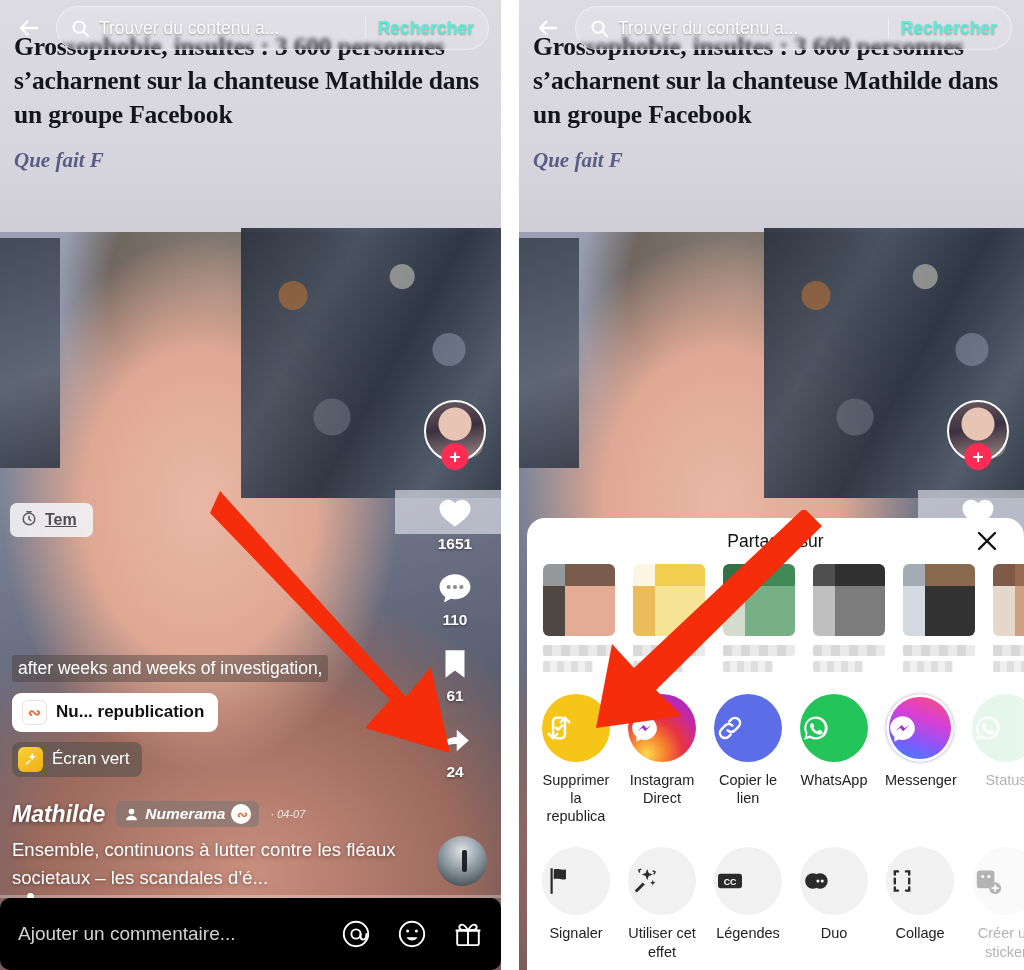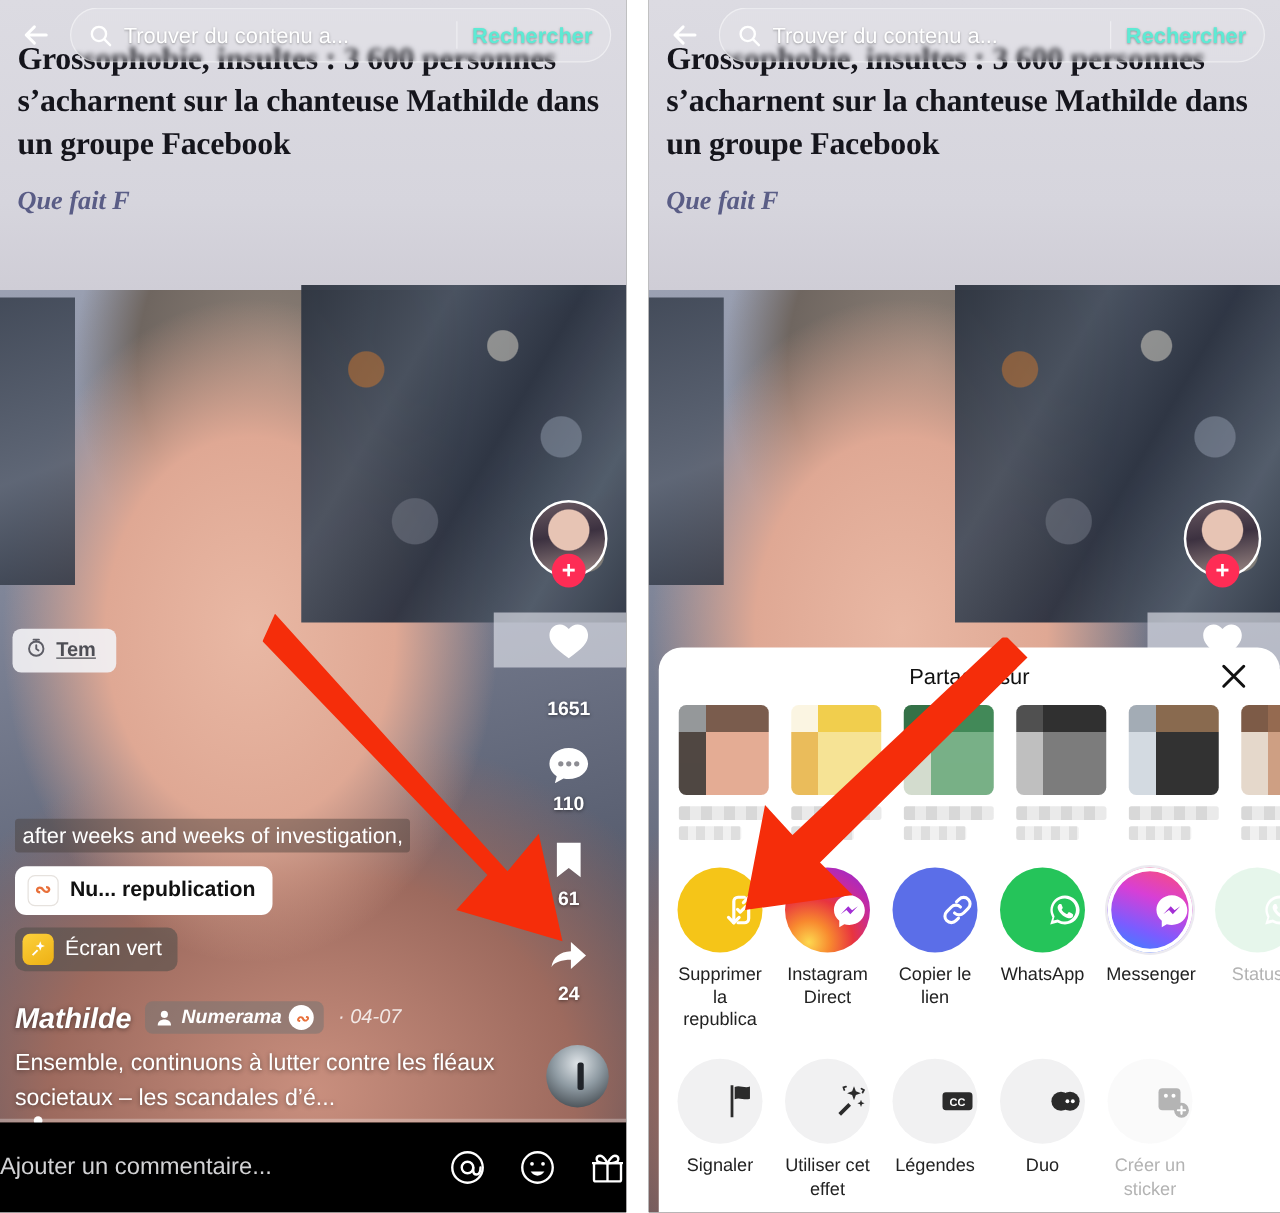--- a/index.html
+++ b/index.html
@@ -162,21 +162,21 @@
   .author-tag {
     display: inline-flex; align-items: center; gap: 6px;
     background: rgba(120,116,114,.55); border-radius: 6px; padding: 3px 8px;
     color: #fff; font-size: 15.5px; font-weight: 600;
   }
   .tag-circle {
     width: 20px; height: 20px; border-radius: 50%; background: #fff;
     color: #e8703a; font-size: 13px; font-weight: bold;
     display: flex; align-items: center; justify-content: center;
   }
-  .post-date { color: rgba(255,255,255,.82); font-size: 16px; text-align: center; }
+  .post-date { color: rgba(255,255,255,.82); font-size: 11px; text-align: center; }
   .caption-text {
     color: #fff; font-size: 18.5px; line-height: 1.52; max-width: 400px;
     text-shadow: 0 1px 4px rgba(0,0,0,.45);
   }
   .music-disc {
     position: absolute; right: 14px; bottom: 6px; width: 50px; height: 50px;
     border-radius: 50%; overflow: hidden;
     background: radial-gradient(circle at 50% 30%, #dfe4e8 0%, #8e9aa2 45%, #2e3338 100%);
   }
   .music-disc::after {
@@ -189,21 +189,21 @@
   }
   .progress-dot {
     position: absolute; left: 27px; top: -2px; width: 7px; height: 7px;
     border-radius: 50%; background: #fff;
   }
 
   
   .comment-bar {
     position: absolute; left: 0; right: 0; bottom: 0; height: 72px;
     background: #000; display: flex; align-items: center;
-    padding: 0 0; z-index: 28;
+    padding: 0 18px; z-index: 28; border-radius: 10px;
   }
   .comment-ph { flex: 1; color: #d2d2d4; font-size: 19px; }
   .comment-icons { display: flex; align-items: center; gap: 26px; }
   .cico { width: 30px; height: 30px; }
 
   
   .sheet {
     position: absolute; left: 8px; right: 0; bottom: 0; top: 518px;
     background: #fff; border-top-left-radius: 18px; border-top-right-radius: 18px;
     z-index: 40; overflow: hidden;
@@ -230,21 +230,21 @@
     background: repeating-linear-gradient(90deg,#d8d8d8 0 9px,#eaeaea 9px 18px);
   }
   .contact-nm2 {
     margin-top: 5px; height: 11px; width: 70%; border-radius: 2px;
     background: repeating-linear-gradient(90deg,#dedede 0 7px,#f0f0f0 7px 14px);
   }
   .action-row { display: flex; padding: 0 14px; gap: 16px; }
   .action { width: 70px; flex: 0 0 auto; text-align: center; }
   .action-ico {
     width: 68px; height: 68px; border-radius: 50%; margin: 0 auto;
-    display: flex; align-items: center; justify-content: flex-end;
+    display: flex; align-items: center; justify-content: flex-start;
   }
   .action-lbl {
     margin-top: 9px; font-size: 14.5px; color: #222; line-height: 1.25;
   }
   .action.dim .action-ico { opacity: .35; }
   .action.dim .action-lbl { color: #b3b3b3; }
   .grey-ico { background: #f1f1f2; }
   .row2 { margin-top: 22px; }
 
   
@@ -296,21 +296,21 @@
     </div>
 
     <div class="rail">
       <div class="avatar-wrap">
         <div class="avatar"></div>
         <div class="follow-plus">+</div>
       </div>
 
       <div style="position:relative;width:72px;">
         <div class="heart-hl" style="top:0;right:-10px;"></div>
-        <div class="rail-item" style="position:relative;gap:24px;">
+        <div class="rail-item" style="position:relative;">
           <div class="rail-ico">
             <svg viewBox="0 0 44 44" width="42" height="40">
               <path d="M22 38C10 29.5 5 24.4 5 17.8 5 12.4 9.1 8.4 14.2 8.4c3 0 5.9 1.5 7.8 4 1.9-2.5 4.8-4 7.8-4C34.9 8.4 39 12.4 39 17.8c0 6.6-5 11.7-17 20.2z" fill="#fff"></path>
             </svg>
           </div>
           <div class="rail-count">1651</div>
         </div>
       </div>
 
       <div class="rail-item">
@@ -602,20 +602,29 @@
             <div class="action-ico grey-ico">
               <svg viewBox="0 0 40 40" width="32" height="32" fill="#2b2b2b">
                 <circle cx="16" cy="20" r="9.6"></circle>
                 <circle cx="25" cy="20" r="9.6"></circle>
                 <circle cx="22.4" cy="20" r="1.9" fill="#fff"></circle>
                 <circle cx="27.8" cy="20" r="1.9" fill="#fff"></circle>
               </svg>
             </div>
             <div class="action-lbl">Duo</div>
           </div>
+          <div class="action">
+            <div class="action-ico grey-ico">
+              <svg viewBox="0 0 40 40" width="32" height="32" fill="none" stroke="#2b2b2b" stroke-width="3" stroke-linecap="round">
+                <path d="M15 8h-4v4M11 17v6M11 28v4h4"></path>
+                <path d="M25 8h4v4M29 17v6M29 28v4h-4"></path>
+              </svg>
+            </div>
+            <div class="action-lbl">Collage</div>
+          </div>
           <div class="action dim">
             <div class="action-ico grey-ico">
               <svg viewBox="0 0 40 40" width="32" height="32" fill="#2b2b2b">
                 <rect x="6" y="7" width="22" height="22" rx="4"></rect>
                 <circle cx="13.4" cy="14.4" r="2" fill="#fff"></circle>
                 <circle cx="21" cy="14.4" r="2" fill="#fff"></circle>
                 <circle cx="29" cy="29" r="7.4"></circle>
                 <path d="M29 25.4v7.2M25.4 29h7.2" stroke="#fff" stroke-width="2.2" stroke-linecap="round"></path>
               </svg>
             </div>

